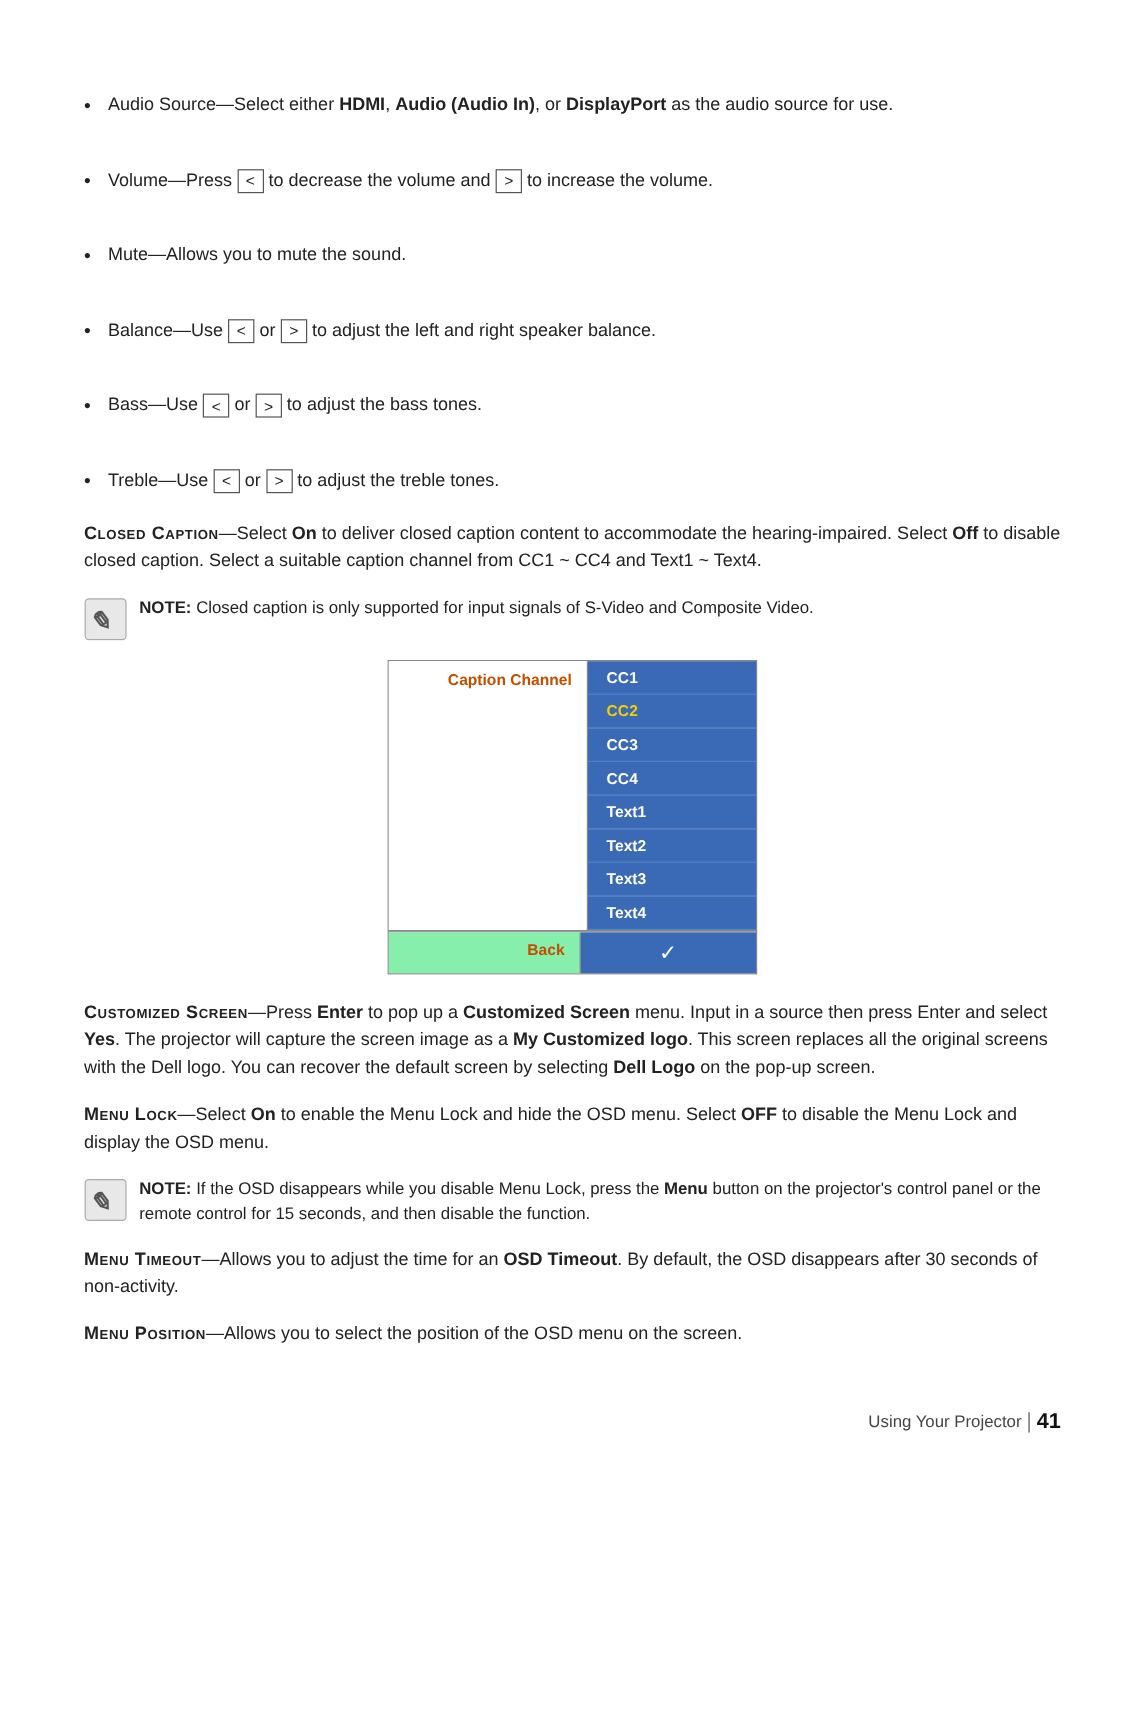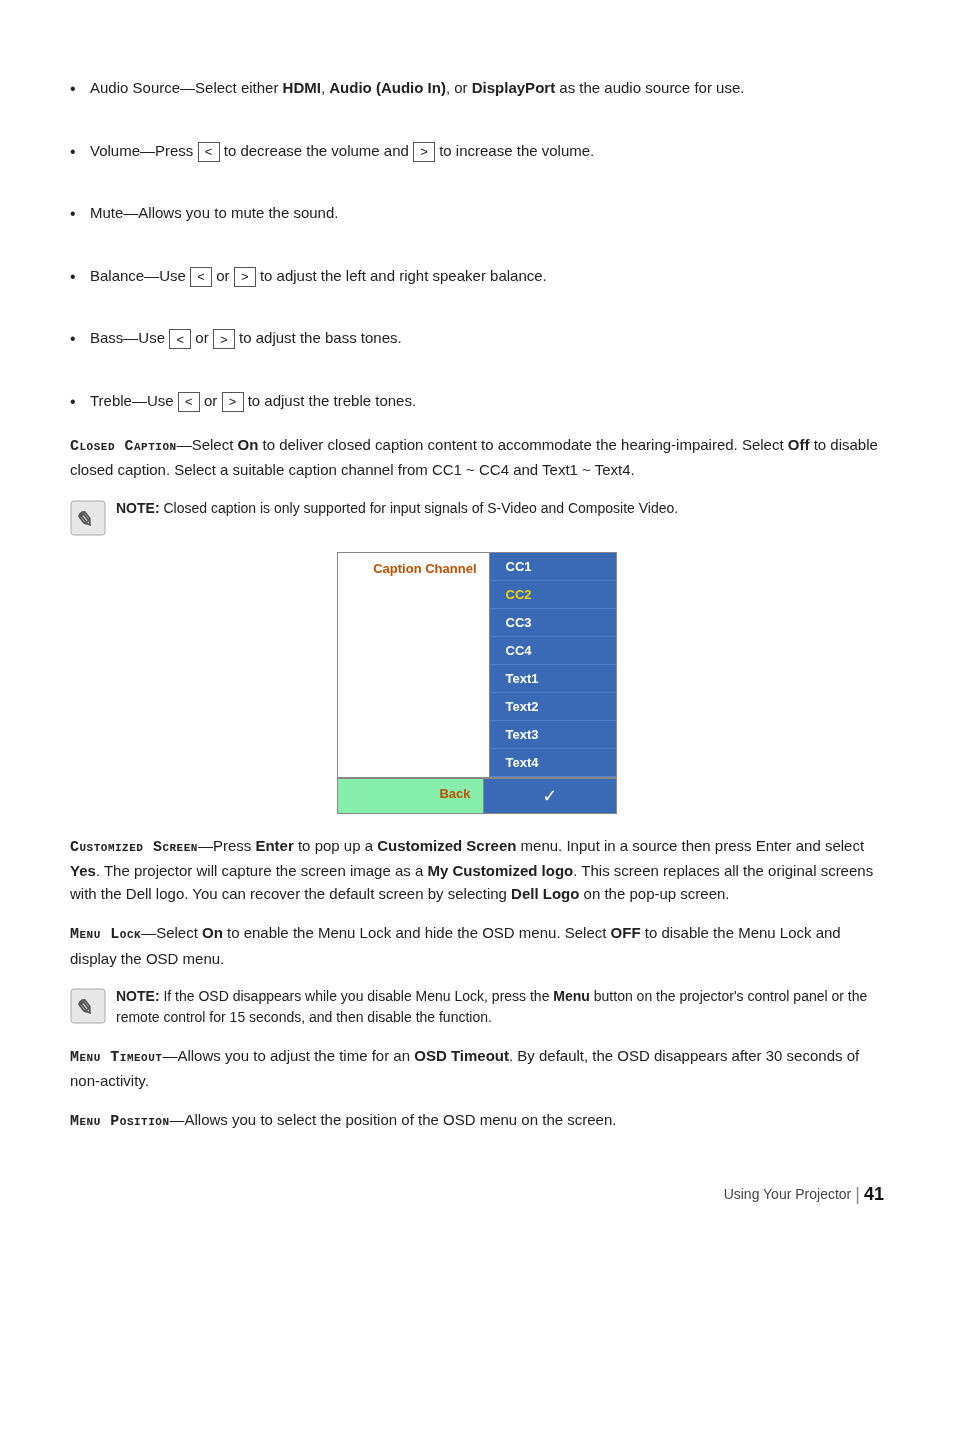--- a/index.html
+++ b/index.html
@@ -42,21 +42,20 @@
       font-size: 13px;
       vertical-align: middle;
       line-height: 1;
     }
 
     .section-heading {
       font-weight: bold;
       font-variant: small-caps;
       font-size: 15px;
       letter-spacing: 0.5px;
-      font-family: Liberation Mono, monospace;
     }
 
     .section-block {
       margin-bottom: 16px;
       line-height: 1.55;
     }
 
     .note-box {
       display: flex;
       align-items: flex-start;
@@ -78,21 +77,21 @@
     }
 
     
     .caption-menu-wrapper {
       display: flex;
       justify-content: center;
       margin: 16px 0 20px 0;
     }
     .caption-menu {
       border: 1.5px solid #888;
-      width: 280px;
+      width: 308px;
     }
     .caption-menu-header {
       display: flex;
       border-bottom: 1.5px solid #888;
     }
     .caption-menu-label {
       flex: 1;
       padding: 8px 12px;
       font-size: 13px;
       color: #c05000;

